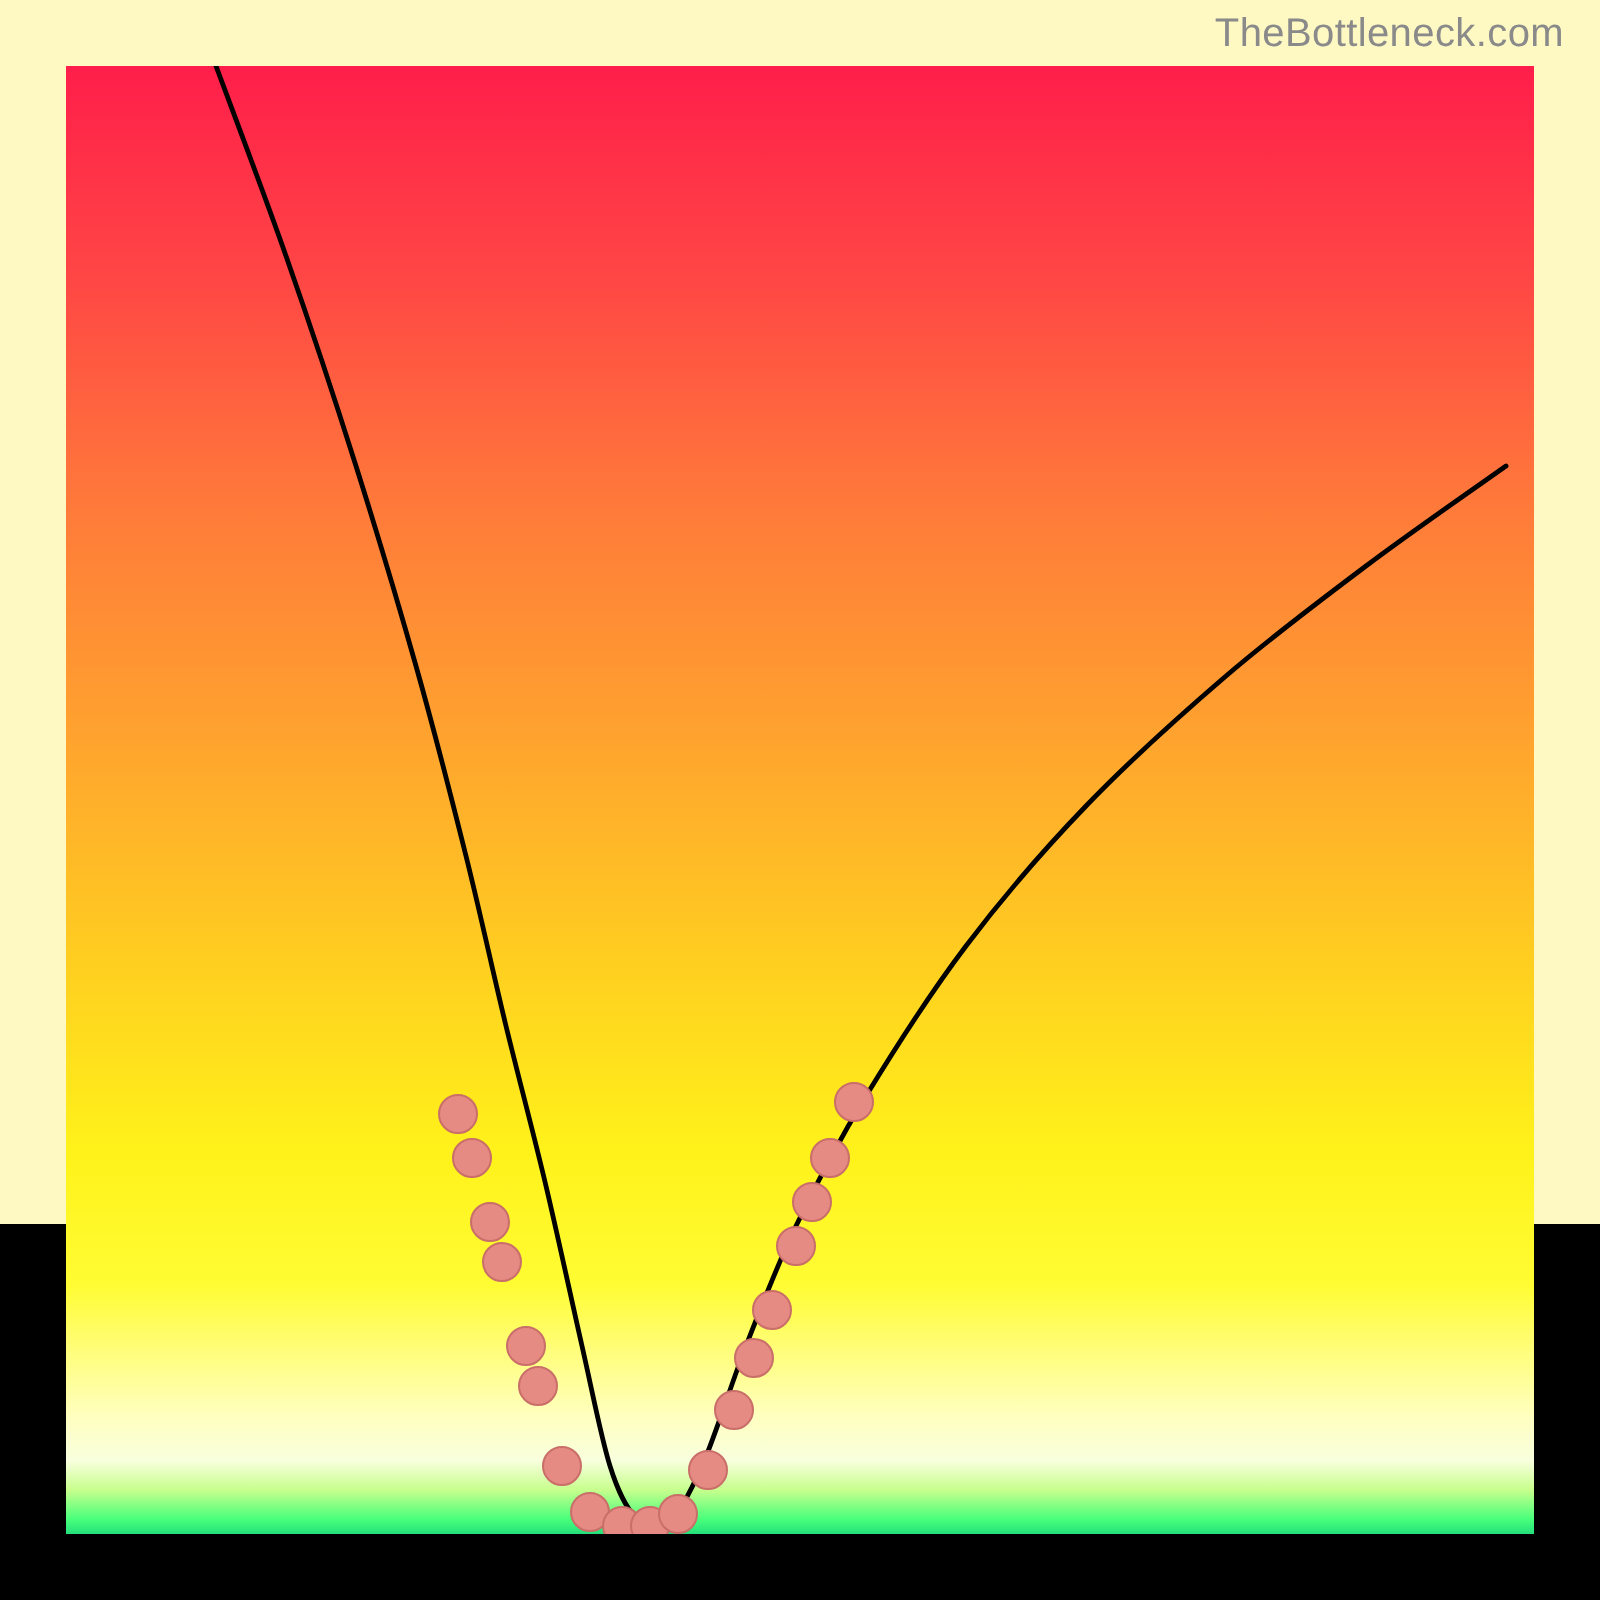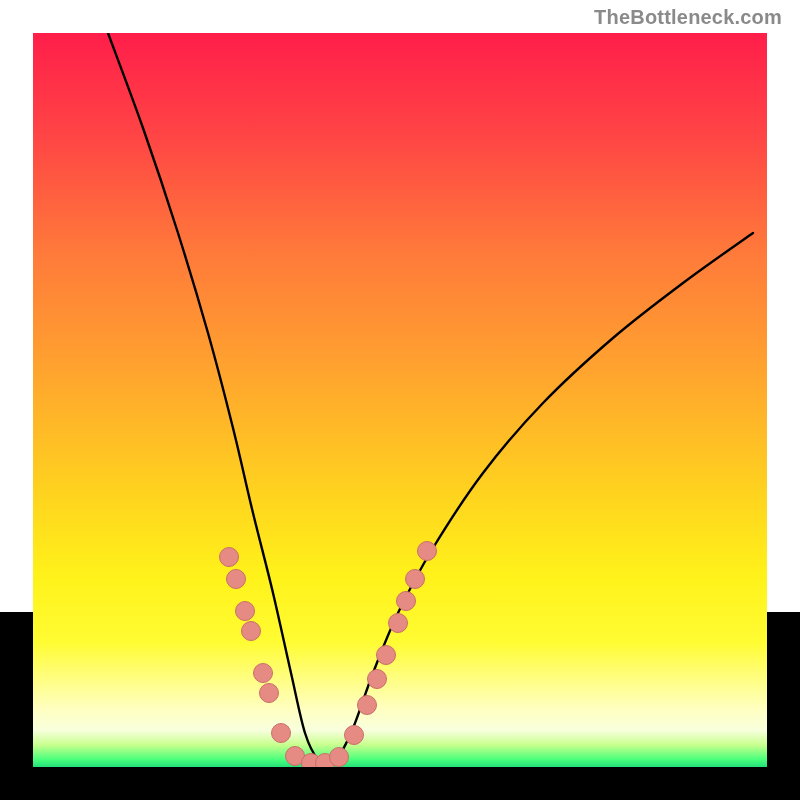--- a/index.html
+++ b/index.html
@@ -9,22 +9,21 @@
     background: #000;
     overflow: hidden;
     font-family: Arial, Helvetica, sans-serif;
   }
   .frame {
     position: absolute;
     top: 0;
     left: 0;
     width: 800px;
     height: 612px;
-    background: #ffffff;
-    font-weight: bold;
+    background: #fef9c3;
   }
   .plot-area {
     position: absolute;
     top: 33px;
     left: 33px;
     width: 734px;
     height: 734px;
     overflow: hidden;
   }
   .gradient-main {

